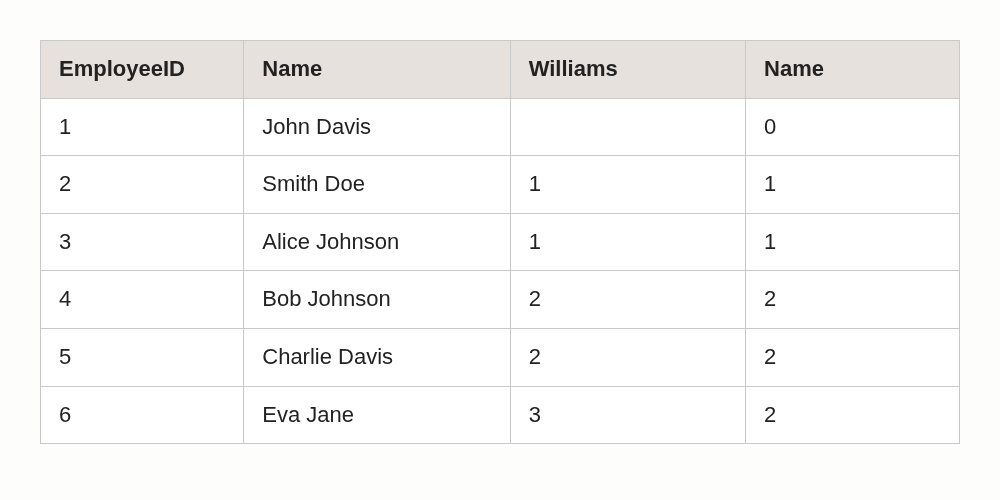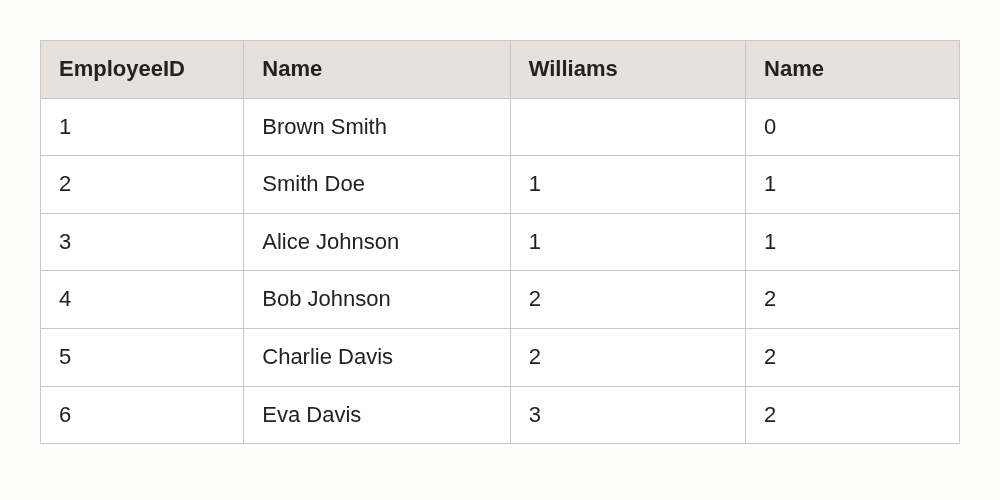--- a/index.html
+++ b/index.html
@@ -42,21 +42,21 @@
     <tr>
       <th class="col-emp">EmployeeID</th>
       <th class="col-name">Name</th>
       <th class="col-mgr">Williams</th>
       <th class="col-lvl">Name</th>
     </tr>
   </thead>
   <tbody>
     <tr>
       <td>1</td>
-      <td>Brown Smith</td>
+      <td>John Davis</td>
       <td></td>
       <td>0</td>
     </tr>
     <tr>
       <td>2</td>
       <td>Smith Doe</td>
       <td>1</td>
       <td>1</td>
     </tr>
     <tr>
@@ -72,18 +72,18 @@
       <td>2</td>
     </tr>
     <tr>
       <td>5</td>
       <td>Charlie Davis</td>
       <td>2</td>
       <td>2</td>
     </tr>
     <tr>
       <td>6</td>
-      <td>Eva Davis</td>
+      <td>Eva Jane</td>
       <td>3</td>
       <td>2</td>
     </tr>
   </tbody>
 </table>
 
 </body></html>

